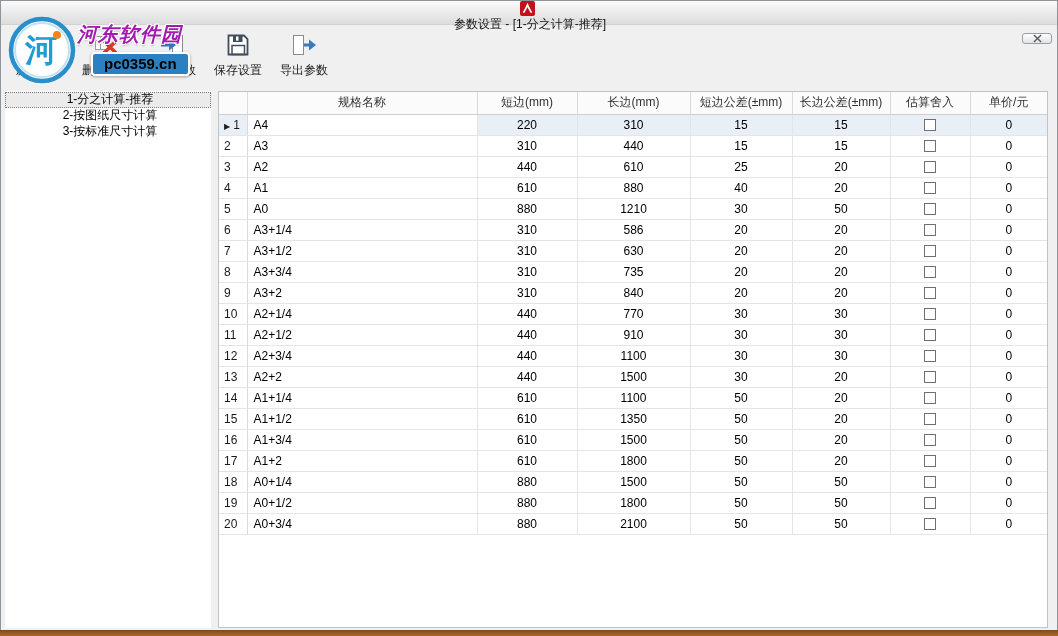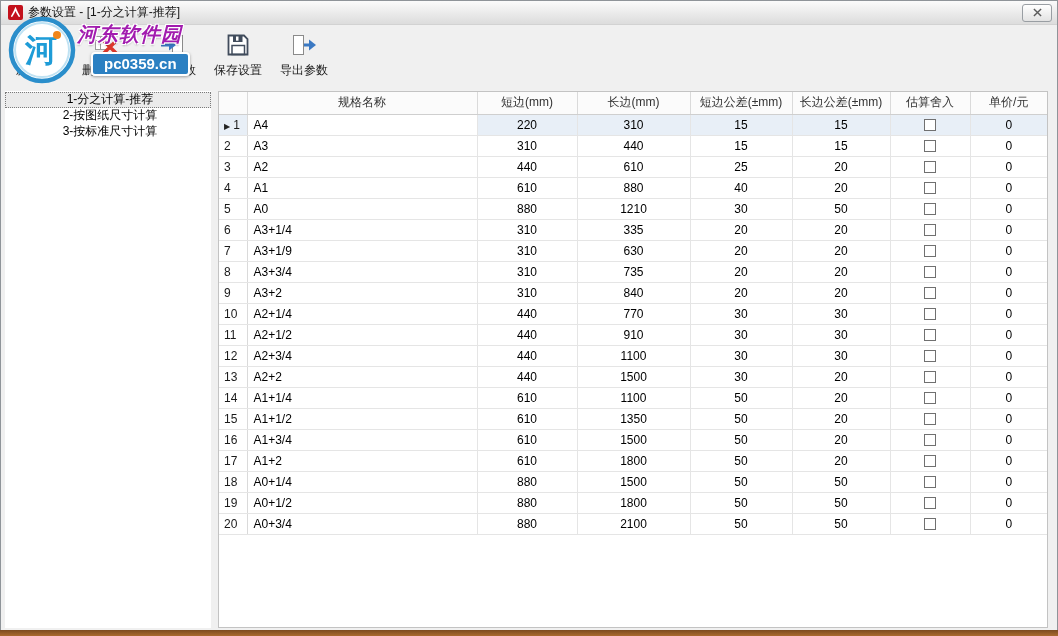--- a/index.html
+++ b/index.html
@@ -3,40 +3,40 @@
 <meta charset="utf-8">
 <style>
   * { margin:0; padding:0; box-sizing:border-box; }
   html,body { width:1058px; height:636px; overflow:hidden; }
   body { font-family:"Liberation Sans","DejaVu Sans",sans-serif; background:#fff; }
 
   .window { position:relative; width:1058px; height:636px; background:#f0f0f0; border:1px solid #8f9499; }
 
   
   .titlebar { height:24px; display:flex; align-items:center; padding:0 5px 0 7px;
-    background:linear-gradient(#fbfbfb,#eaeaea 55%,#dcdcdc); border-bottom:1px solid #d2d2d2; }
+    background:linear-gradient(#fbfbfb,#eaeaea 55%,#dcdcdc); border-bottom:1px solid #d2d2d2;flex-direction:column; }
   .app-icon { width:15px; height:15px; border-radius:2px; background:#c3111c; margin-right:5px;
     display:flex; align-items:center; justify-content:center; flex:none; }
   .win-title { font-size:12px; color:#151515; }
   .close-btn { margin-left:auto; width:30px; height:18px; border:1px solid #999ea3; border-radius:3px;
     background:linear-gradient(#ffffff,#e3e3e3); display:flex; align-items:center; justify-content:center; cursor:pointer; }
 
   
   .toolbar { height:66px; display:flex; align-items:flex-start; padding:6px 0 0 6px; background:#f0f0f0; }
   .tool-btn { width:66px; height:56px; border:none; background:transparent; display:flex; flex-direction:column;
     align-items:center; gap:3px; font-size:12px; color:#1c1c1c; cursor:pointer; font-family:inherit; }
   .tool-btn .ticon { width:28px; height:28px; display:flex; align-items:center; justify-content:center; }
 
   
   .watermark { position:absolute; top:15px; left:7px; display:flex; align-items:flex-start; z-index:60; }
   .wm-texts { margin-left:1px; margin-top:5px; }
   .wm-name { font-size:20px; font-weight:bold; color:#a21caf; letter-spacing:1px;
     text-shadow:-1px -1px 0 #fff,1px -1px 0 #fff,-1px 1px 0 #fff,1px 1px 0 #fff,0 2px 2px rgba(0,0,0,.25);font-style:italic; }
   .wm-url { margin-top:4px; margin-left:14px; width:fit-content; background:#2b80c2; border:2px solid #fff;
-    border-radius:4px; color:#ffffff; font-weight:bold; font-size:15px; padding:1px 11px 2px;
+    border-radius:4px; color:#000000; font-weight:bold; font-size:15px; padding:1px 11px 2px;
     box-shadow:0 1px 3px rgba(0,0,0,.35); }
 
   
   .main { position:absolute; top:90px; left:4px; right:4px; bottom:7px; display:flex; }
   .sidebar { width:206px; background:#fff; padding-top:1px; }
   .sidebar-item { height:16px; line-height:15px; font-size:12px; padding-left:4px; color:#000; cursor:default;text-align:center; }
   .sidebar-item.selected { background:#ebebeb; outline:1px dotted #7a7a7a; outline-offset:-1px; }
   .splitter { width:7px; background:#f0f0f0; }
 
   .grid-area { width:830px; flex:none; background:#fff; border:1px solid #c3c3c3; overflow:hidden; }
@@ -227,29 +227,29 @@
               <td>1210</td>
               <td>30</td>
               <td>50</td>
               <td class="chk"><span class="checkbox"></span></td>
               <td>0</td>
             </tr>
             <tr>
               <td class="rownum">6</td>
               <td class="name">A3+1/4</td>
               <td>310</td>
-              <td>335</td>
+              <td>586</td>
               <td>20</td>
               <td>20</td>
               <td class="chk"><span class="checkbox"></span></td>
               <td>0</td>
             </tr>
             <tr>
               <td class="rownum">7</td>
-              <td class="name">A3+1/9</td>
+              <td class="name">A3+1/2</td>
               <td>310</td>
               <td>630</td>
               <td>20</td>
               <td>20</td>
               <td class="chk"><span class="checkbox"></span></td>
               <td>0</td>
             </tr>
             <tr>
               <td class="rownum">8</td>
               <td class="name">A3+3/4</td>

